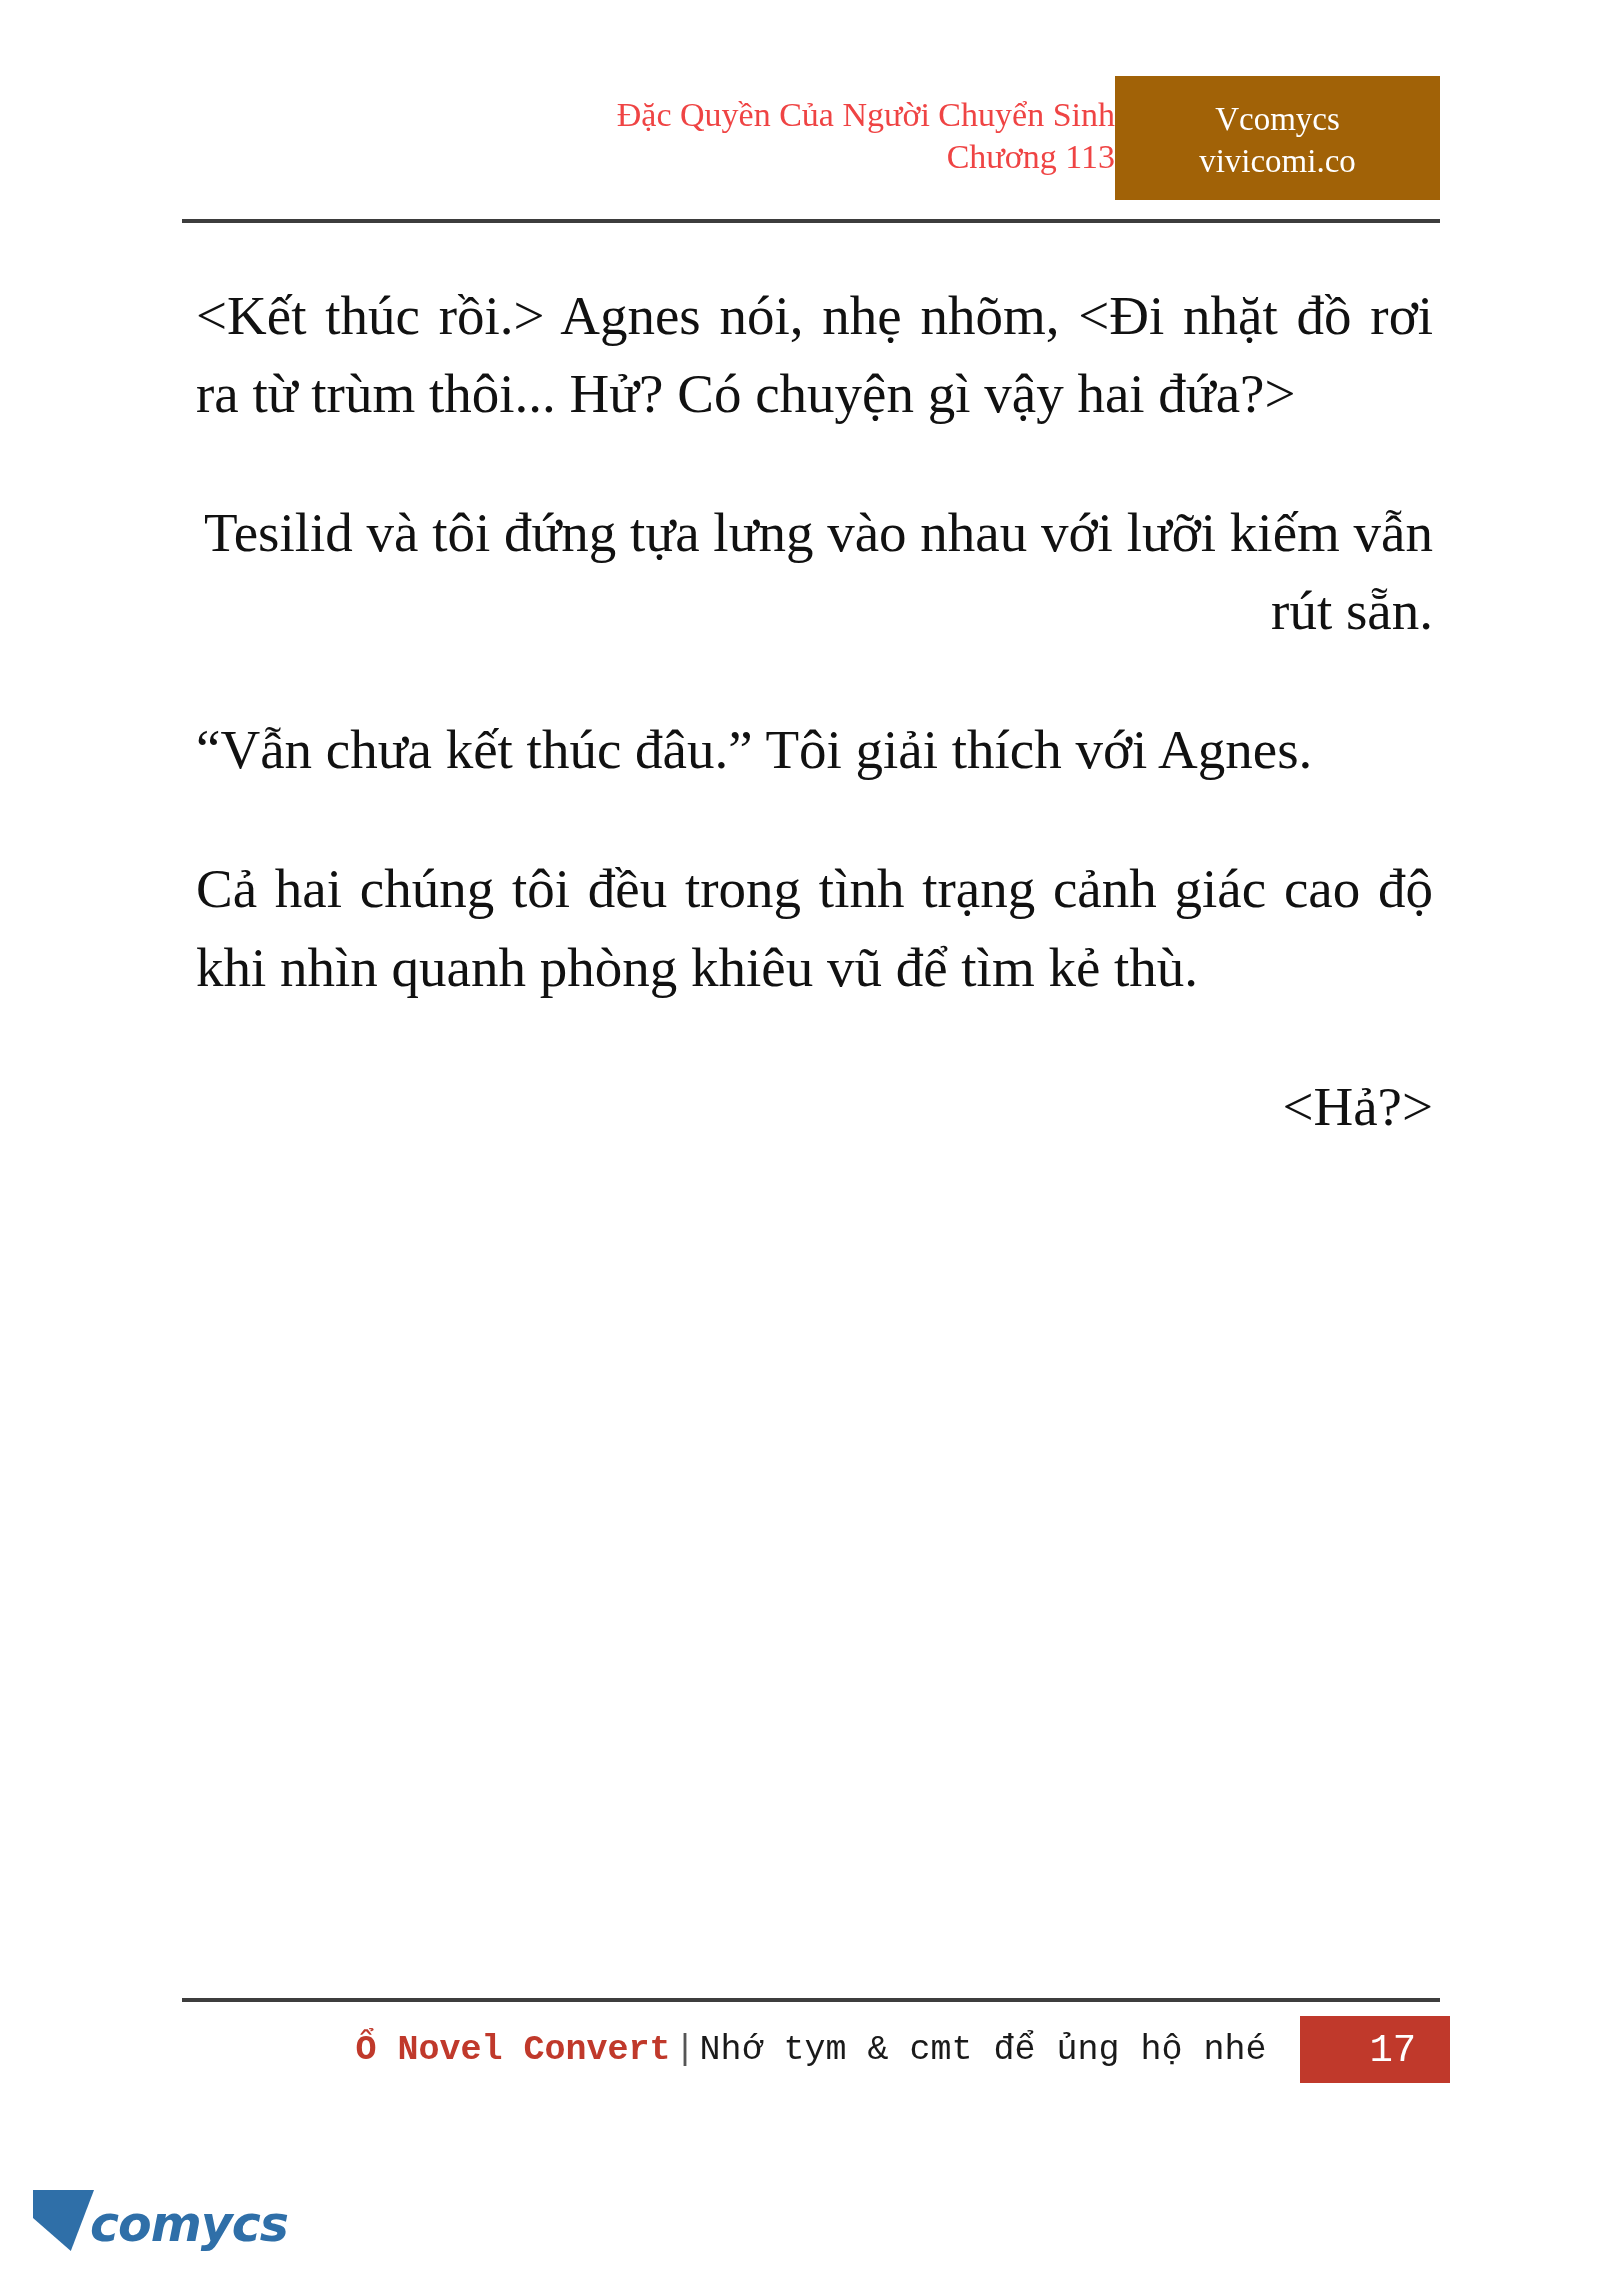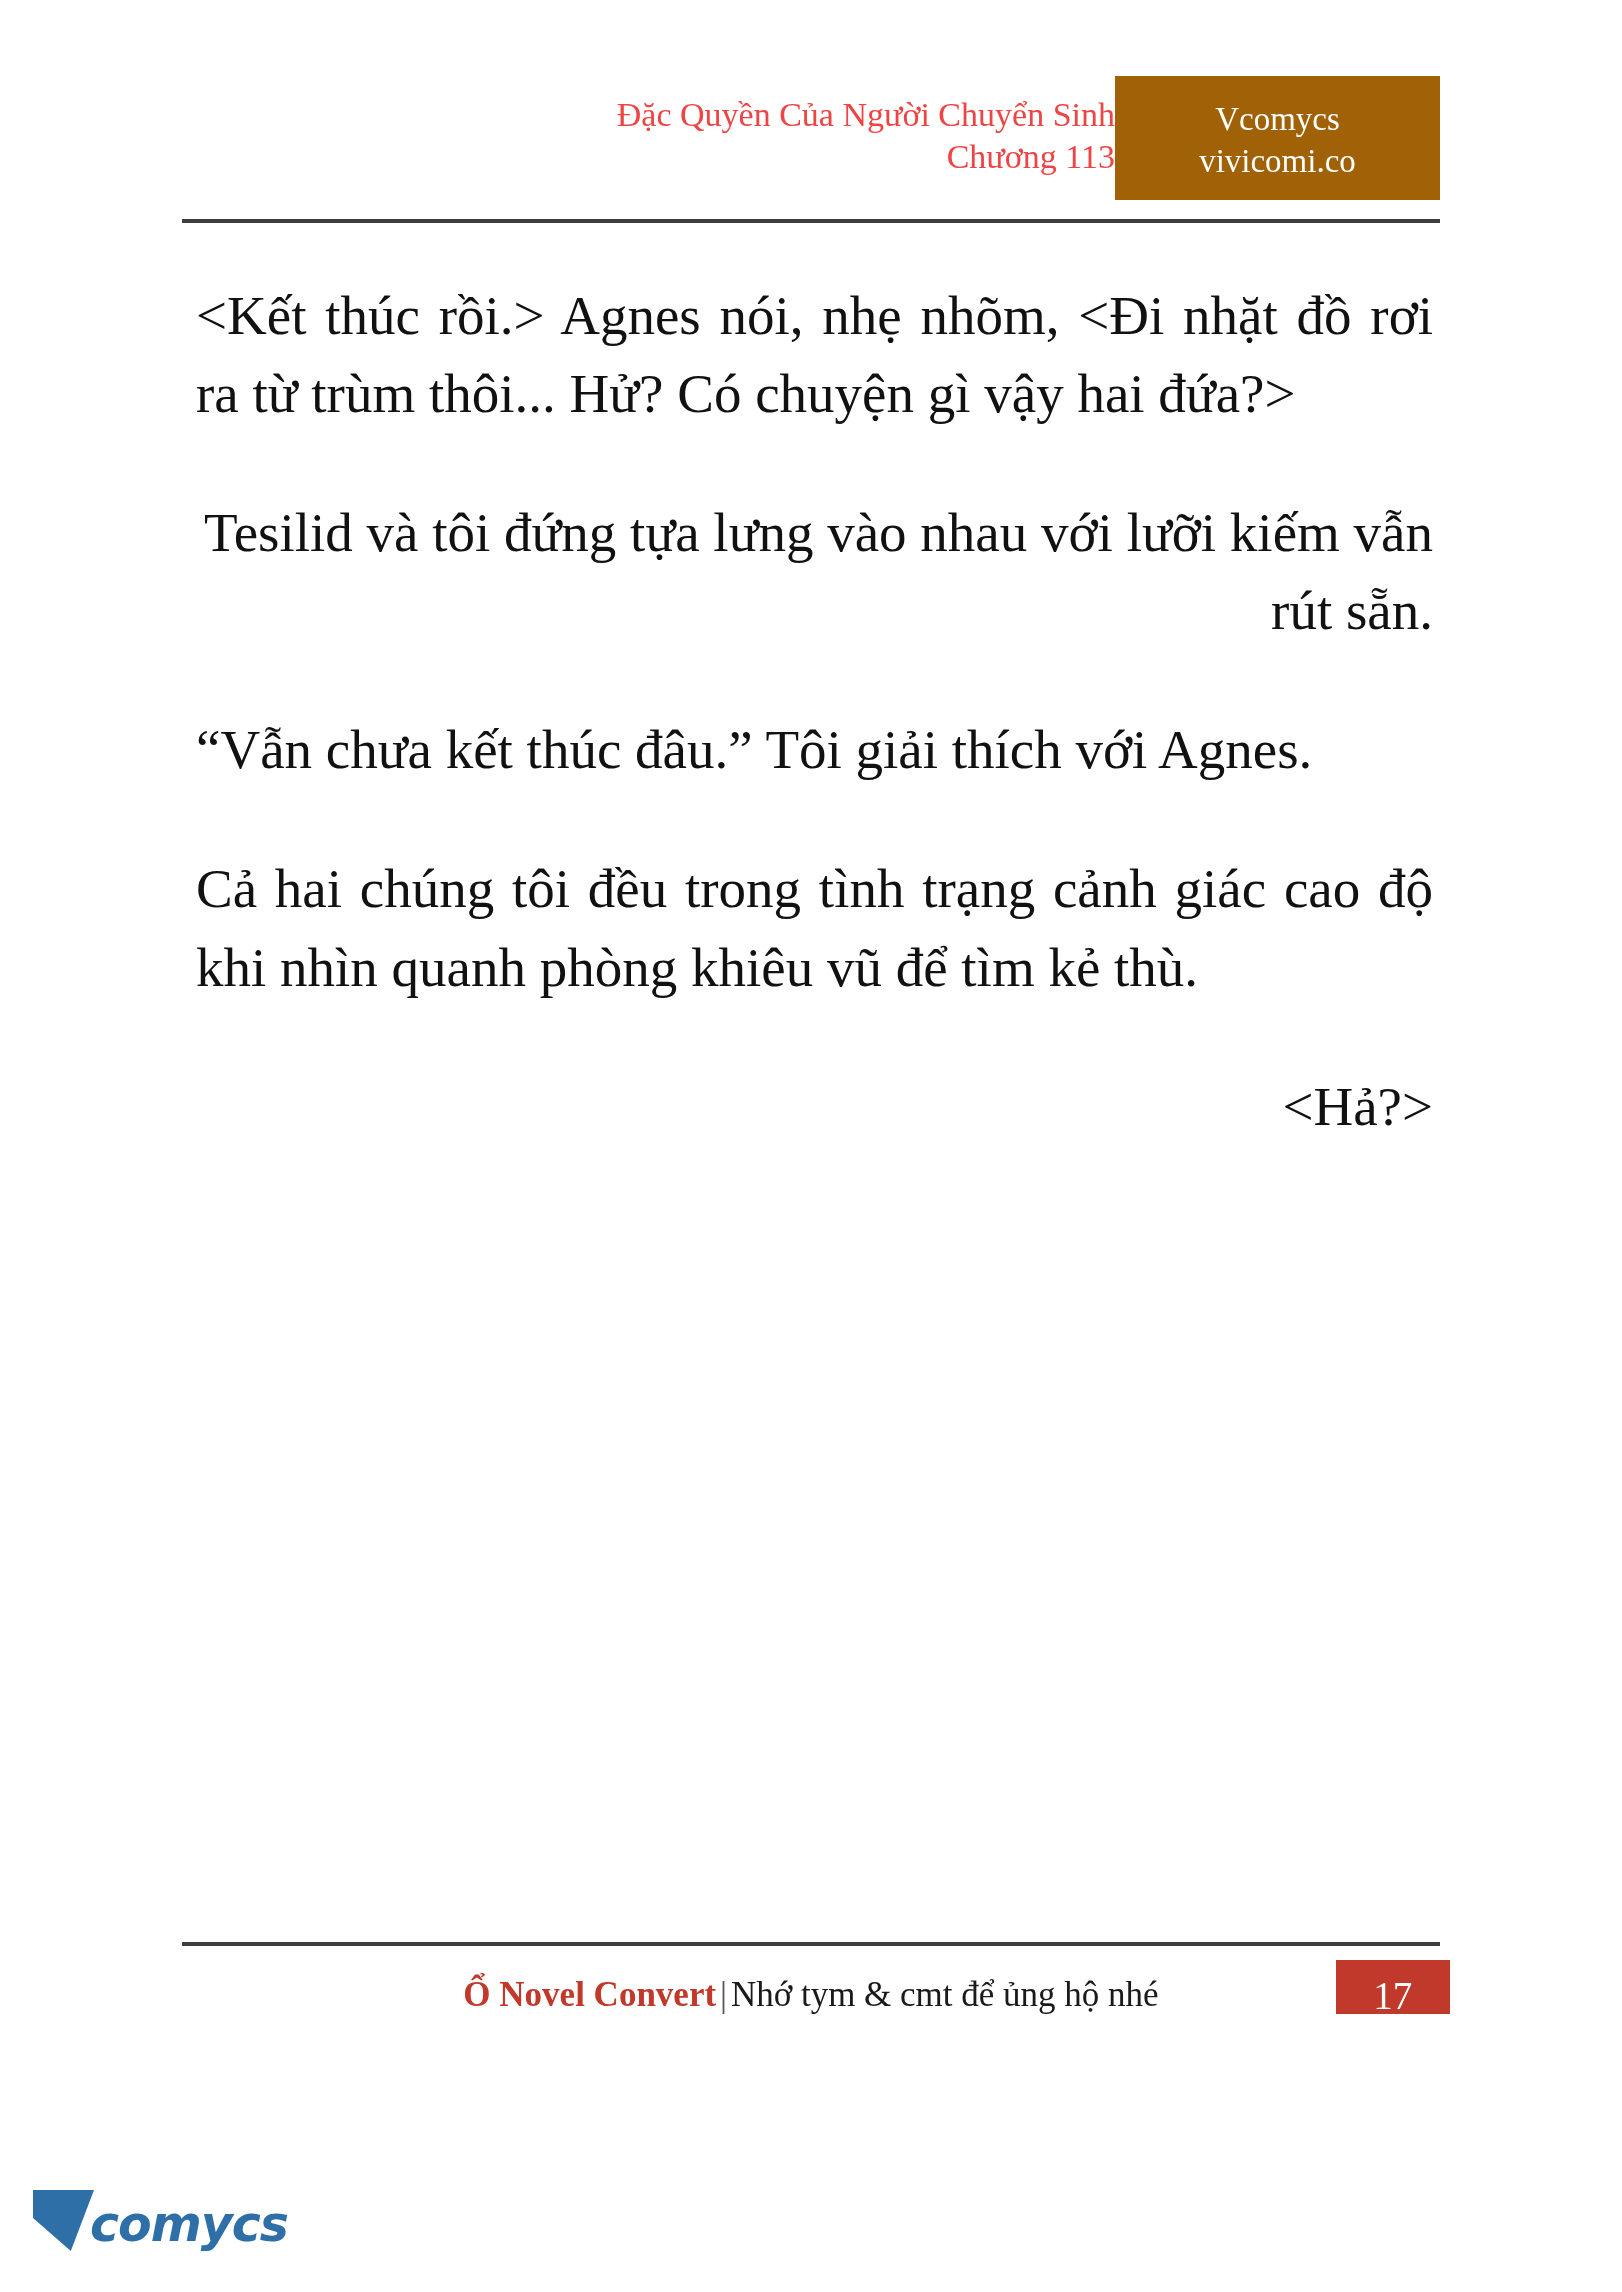--- a/index.html
+++ b/index.html
@@ -83,22 +83,23 @@
     margin: 12px 0 61px 0;
     text-align: justify;
     text-justify: inter-word;
   }
   .para.last-line-natural { text-align: right; }
 
   
   .footer {
     position: absolute;
     left: 182px;
-    top: 1942px;
-    width: 1258px;
+    top: 1998px;
+    width: 1258px;
+    font-family: Liberation Mono, monospace;
   }
   .footer-rule {
     width: 1258px;
     height: 3.9px;
     background: #3d3d3d;
   }
   .footer-bar {
     position: relative;
     margin-top: 17.6px;
     height: 63px;
@@ -122,26 +123,27 @@
     padding: 0 3.9px;
   }
   .footer-note {
     color: #1a1a1a;
   }
   .footer-page {
     position: absolute;
     right: -9.8px;
     top: -3.9px;
     width: 114px;
-    height: 54px;
+    height: 67px;
     background: #c0392b;
     color: #ffffff;
     font-size: 39px;
     line-height: 71px;
     text-align: center;
+    padding-left: 36px;
   }
 
   
   .watermark {
     position: absolute;
     left: 33px;
     top: 2184px;
     width: 255px;
     height: 84px;
   }

